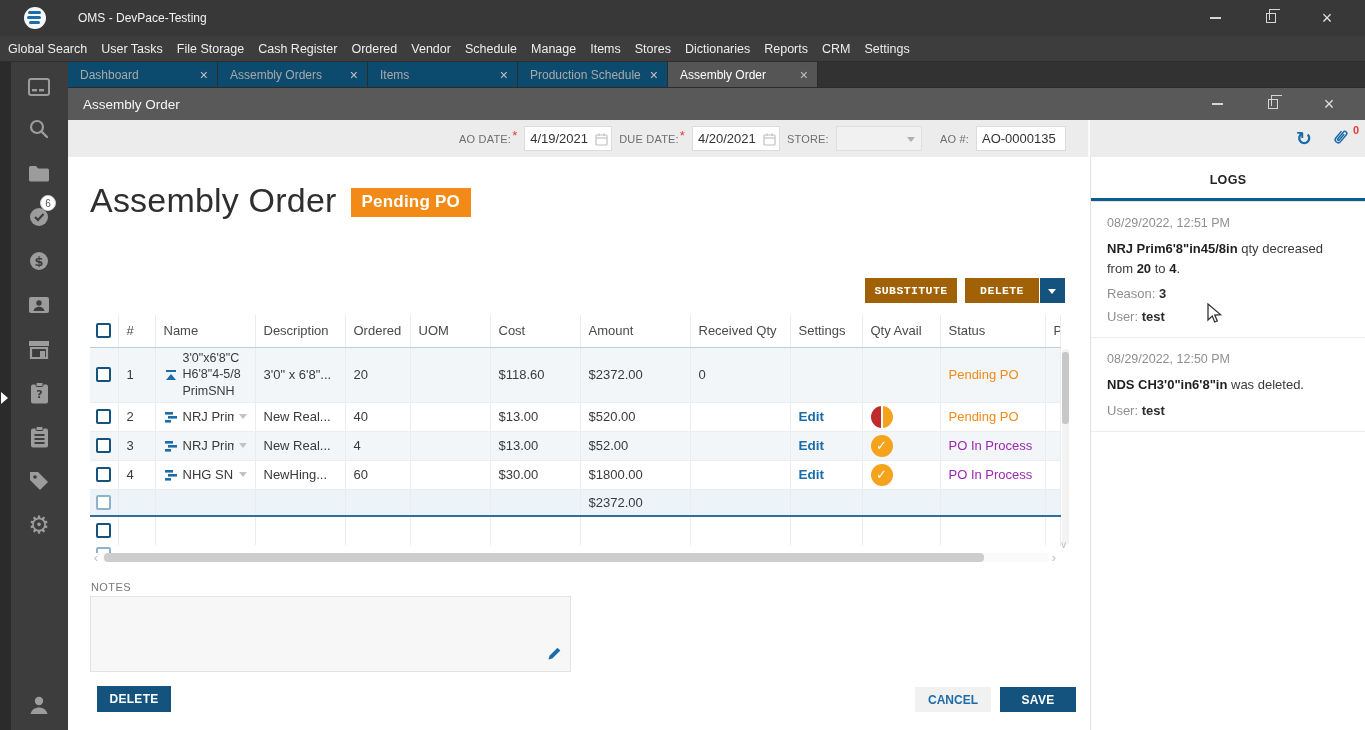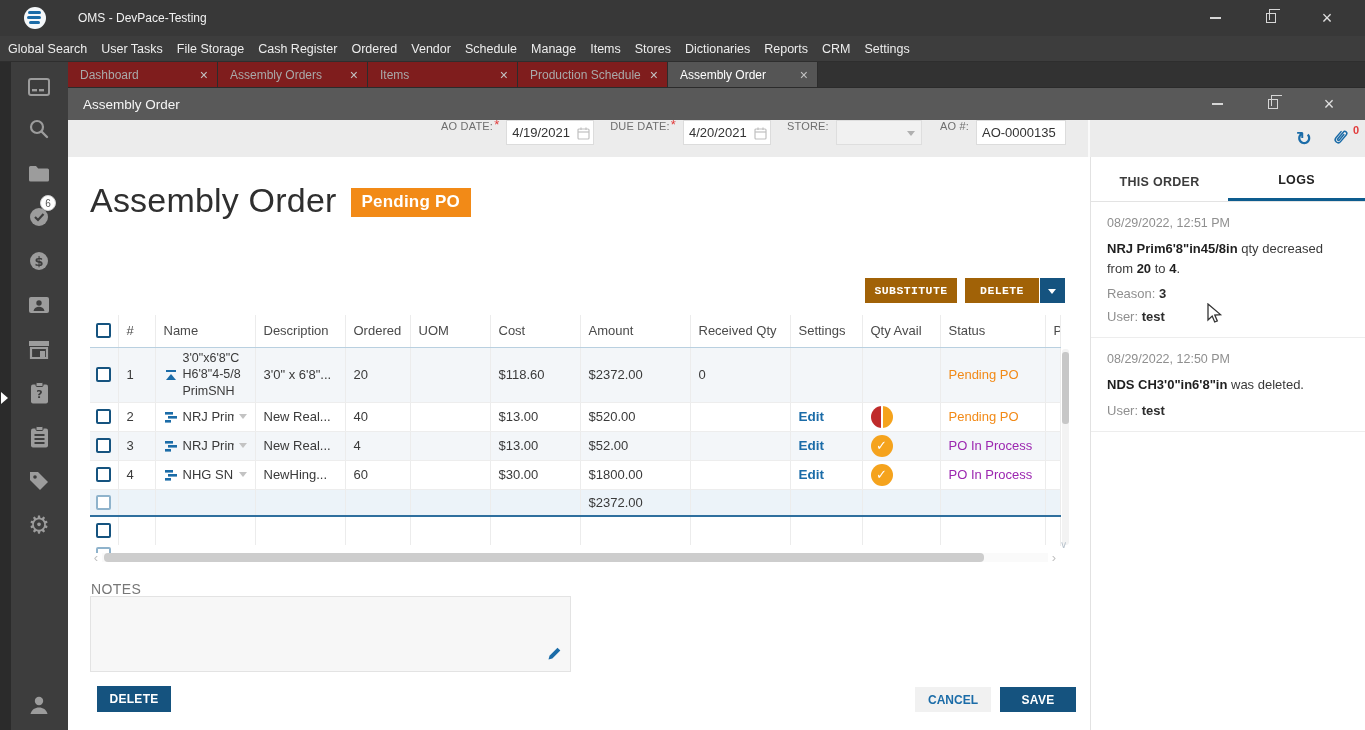--- a/index.html
+++ b/index.html
@@ -21,47 +21,47 @@
   .ctl .restore { width:10px; height:10px; border:1.5px solid #d6d6d6; position:relative; background:transparent; }
   .ctl .restore:before { content:""; position:absolute; left:2px; bottom:2px; width:10px; height:10px; border:1.5px solid #d6d6d6; border-right:none; border-bottom:none; }
   .ctl .close { color:#e0e0e0; font-size:18px; line-height:1; }
 
   
   .menubar { position:absolute; top:36px; left:0; width:1365px; height:26px; background:#3d3d3d; display:flex; align-items:center; padding-left:1px; border-bottom:1px solid #2e2e2e; }
   .menu-item { color:#ededed; font-size:12.5px; padding:0 7px; height:26px; display:flex; align-items:center; cursor:default; }
 
   
   .tabstrip { position:absolute; top:62px; left:68px; width:1297px; height:25px; background:#323232; display:flex; }
-  .tab { width:150px; height:25px; background:#7f1d1d; border-right:1px solid #2c2c2c; display:flex; align-items:center; justify-content:space-between; padding:0 9px 0 12px; color:#a9a9a9; font-size:12px; }
+  .tab { width:150px; height:25px; background:#0c4a6e; border-right:1px solid #2c2c2c; display:flex; align-items:center; justify-content:space-between; padding:0 9px 0 12px; color:#a9a9a9; font-size:12px; }
   .tab.active { background:#555555; color:#ffffff; }
   .tab .x { font-size:14px; color:#c4c4c4; line-height:1; }
 
   
   .sidebar { position:absolute; top:62px; left:0; width:68px; height:668px; background:#3d3d3d; }
   .sidebar .strip { position:absolute; left:0; top:0; width:11px; height:100%; background:#2b2b2b; }
   .side-icon { position:absolute; left:24px; width:30px; height:30px; display:flex; align-items:center; justify-content:center; }
   .side-icon svg { display:block; }
   .expand-handle { position:absolute; left:1px; top:330px; width:0; height:0; border-left:7px solid #ffffff; border-top:6px solid transparent; border-bottom:6px solid transparent; }
   .badge6 { position:absolute; left:16px; top:-7px; width:16px; height:16px; background:#ffffff; border:1px solid #cfcfcf; border-radius:50%; font-size:10px; color:#555; display:flex; align-items:center; justify-content:center; }
   .gear-glyph { font-family:"DejaVu Sans", sans-serif; font-size:24px; color:#9c9c9c; line-height:1; }
 
   
   .inner-window { position:absolute; top:88px; left:68px; width:1297px; height:642px; background:#ffffff; }
   .inner-titlebar { position:absolute; top:0; left:0; width:100%; height:32px; background:#595959; display:flex; align-items:center; color:#f5f5f5; font-size:13.5px; padding-left:15px; }
   .winctl.inner { right:8px; height:32px; }
   .winctl.inner .ctl { height:32px; }
 
   
   .form-band { position:absolute; top:32px; left:0; width:100%; height:37px; background:#ececec; }
-  .band-left { position:absolute; left:0; top:0; width:1022px; height:37px; display:flex; align-items:flex-start; justify-content:flex-end; padding-right:22px; border-right:2px solid #fafafa; }
+  .band-left { position:absolute; left:0; top:0; width:1022px; height:37px; display:flex; align-items:center; justify-content:flex-end; padding-right:22px; border-right:2px solid #fafafa; }
   .band-right { position:absolute; left:1024px; top:0; width:273px; height:37px; background:#ececec; display:flex; align-items:center; justify-content:flex-end; padding-right:16px; gap:20px; }
   .f-label { font-size:11px; color:#6e6e6e; letter-spacing:.2px; white-space:nowrap; }
   .req { color:#e23b3b; font-size:13px; margin-left:1px; position:relative; top:-3px; }
   .f-input { height:25px; background:#fff; border:1px solid #dcdcdc; font-size:13px; color:#333; padding:0 5px; font-family:"Liberation Sans",sans-serif; }
-  .date-wrap { position:relative; margin:0 16px 0 7px; }
+  .date-wrap { position:relative; margin:0 7px 0 7px; }
   .date-wrap input { width:88px; padding-right:20px; }
   .cal-icon { position:absolute; right:4px; top:6px; }
   .store-select { width:86px; height:25px; background:#f1f1f1; border:1px solid #dedede; margin:0 18px 0 7px; position:relative; }
   .store-select .caret { position:absolute; right:6px; top:10px; width:0; height:0; border-left:4px solid transparent; border-right:4px solid transparent; border-top:5px solid #b0b0b0; }
   .ao-num { width:90px; margin-left:7px; }
   .refresh-glyph { font-family:"DejaVu Sans",sans-serif; color:#1b6ca8; font-size:19px; font-weight:bold; line-height:1; }
   .clip-wrap { position:relative; }
   .att-count { position:absolute; right:-10px; top:-4px; color:#e23b3b; font-size:11px; font-weight:bold; }
 
   
@@ -104,21 +104,21 @@
   
   .vscroll { position:absolute; left:994px; top:192px; width:7px; height:196px; background:#f3f3f3; border-radius:3px; }
   .vscroll .thumb { position:absolute; top:3px; left:0; width:7px; height:72px; background:#c7c7c7; border-radius:3px; }
   .vscroll-arrow { position:absolute; left:992px; top:382px; color:#b9c3cc; font-size:10px; }
   .hscroll { position:absolute; left:22px; top:394px; width:970px; height:13px; display:flex; align-items:center; }
   .hscroll .chev { color:#c0c0c0; font-size:13px; width:12px; text-align:center; flex:none; line-height:1; }
   .hscroll .track { flex:1; height:9px; background:#fafafa; position:relative; }
   .hscroll .thumb { position:absolute; left:2px; top:0; width:880px; height:9px; background:#cdcdcd; border-radius:4px; }
 
   
-  .notes-label { position:absolute; left:23px; top:424px; font-size:14px; color:#777; letter-spacing:.4px; }
+  .notes-label { position:absolute; left:23px; top:424px; font-size:11px; color:#777; letter-spacing:.4px; }
   .notes-box { position:absolute; left:22px; top:439px; width:481px; height:76px; background:#f7f7f7; border:1px solid #e3e3e3; }
   .notes-box textarea { width:100%; height:100%; background:transparent; border:none; resize:none; font-family:"Liberation Sans",sans-serif; font-size:13px; padding:6px; }
   .pencil { position:absolute; right:8px; bottom:6px; }
   .btn-blue { background:#15537f; color:#fff; border:none; font-size:12px; font-weight:bold; letter-spacing:.3px; font-family:"Liberation Sans",sans-serif; }
   .btn-delete-bottom { position:absolute; left:29px; top:529px; width:74px; height:26px; }
   .btn-cancel { position:absolute; left:847px; top:530px; width:76px; height:25px; background:#f1f1f1; border:none; color:#1b6ca8; font-size:12px; font-weight:bold; font-family:"Liberation Sans",sans-serif; }
   .btn-save { position:absolute; left:932px; top:530px; width:76px; height:25px; }
 
   
   .right-panel { position:absolute; top:69px; left:1022px; width:275px; height:573px; background:#fff; border-left:1px solid #e2e2e2; }
@@ -561,21 +561,20 @@
       </span>
     </div>
 
     <button class="btn-blue btn-delete-bottom">DELETE</button>
     <button class="btn-cancel">CANCEL</button>
     <button class="btn-blue btn-save">SAVE</button>
   </div>
 
   <div class="right-panel">
     <div class="rp-tabs">
-      <div class="rp-tab">THIS ORDER</div>
       <div class="rp-tab active">LOGS</div>
     </div>
     <div class="log-entry">
       <div class="log-time">08/29/2022, 12:51 PM</div>
       <div class="log-msg"><b>NRJ Prim6'8"in45/8in</b><span> qty decreased from </span><b>20</b><span> to </span><b>4</b><span>.</span></div>
       <div class="log-line"><span>Reason: </span><b>3</b></div>
       <div class="log-line"><span>User: </span><b>test</b></div>
     </div>
     <div class="log-entry">
       <div class="log-time">08/29/2022, 12:50 PM</div>

